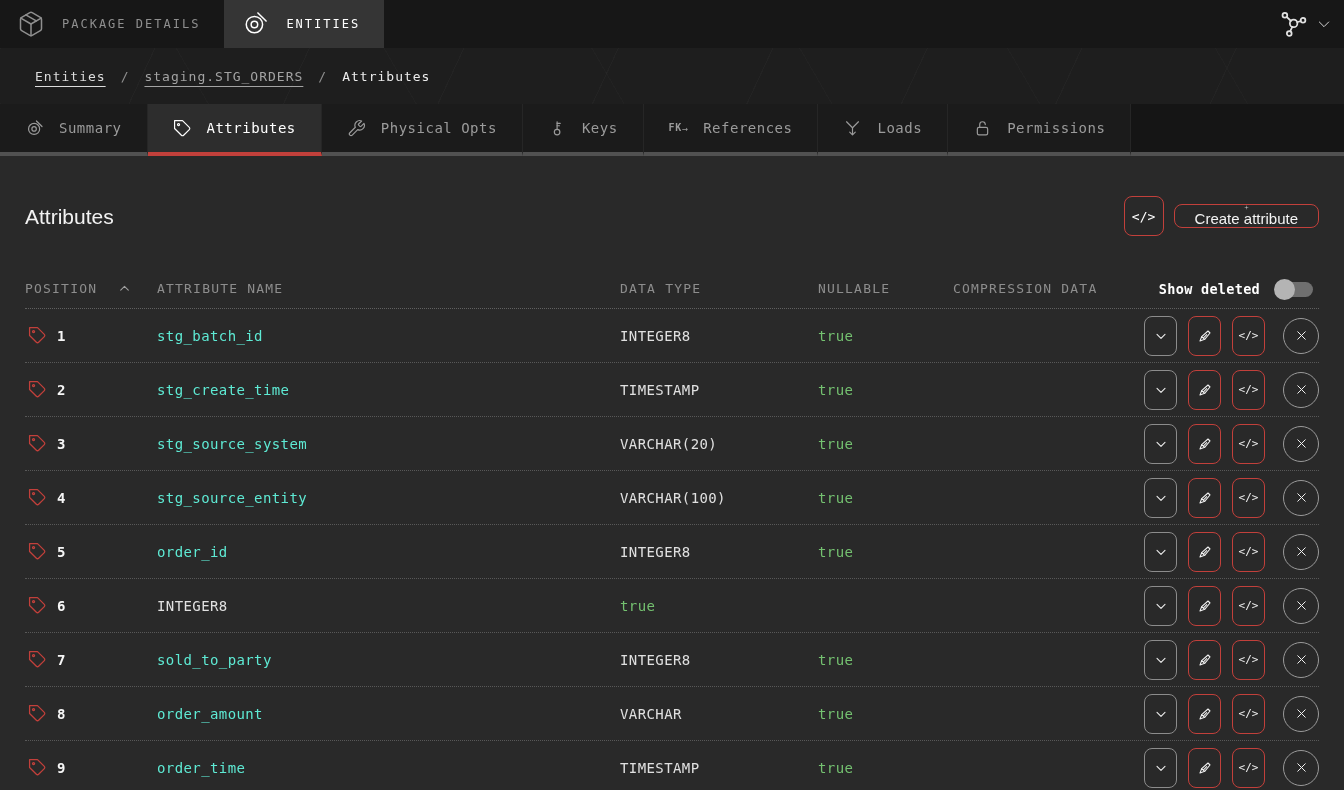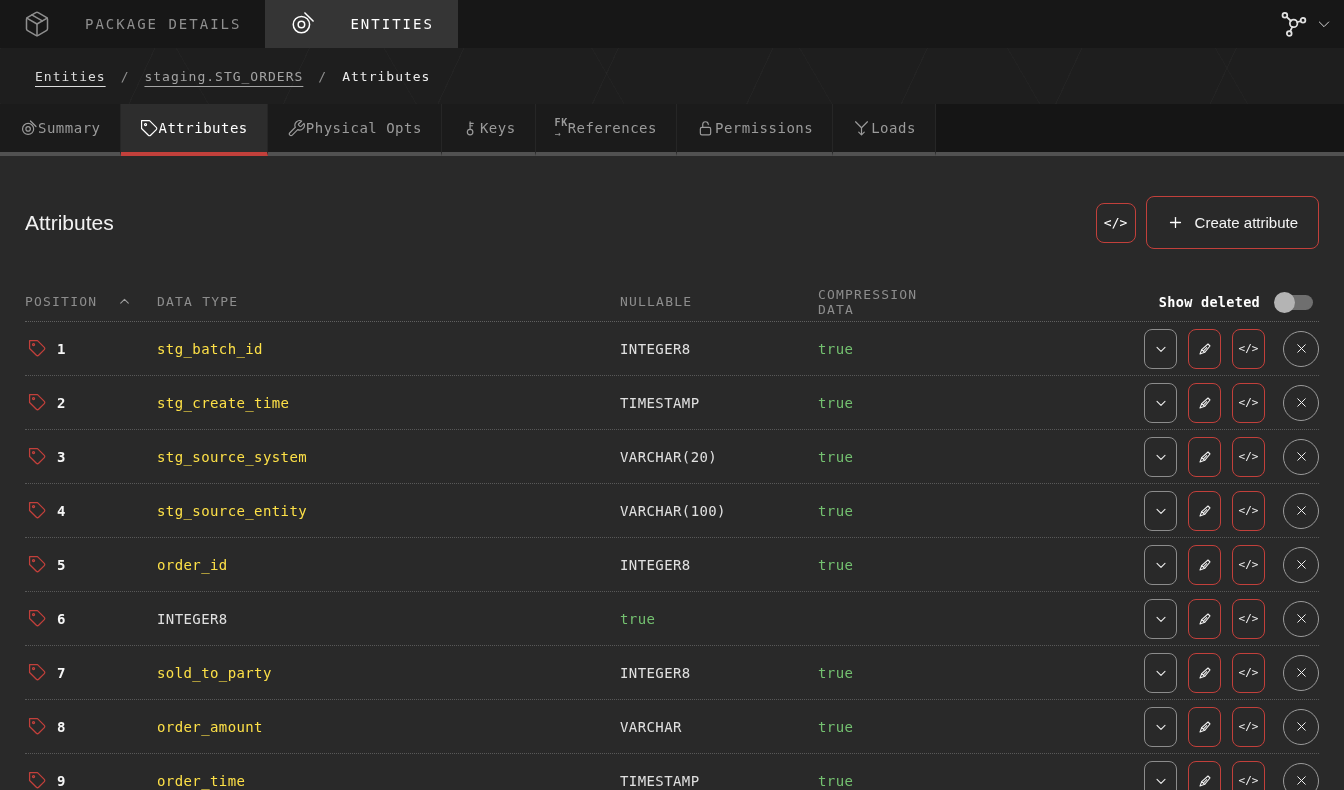--- a/index.html
+++ b/index.html
@@ -7,83 +7,83 @@
   body {
     width:1344px; height:790px; overflow:hidden;
     background:#292929;
     font-family:"DejaVu Sans Mono","Liberation Mono",monospace;
     -webkit-font-smoothing:antialiased;
   }
   svg { display:block; }
 
   
   .topbar { height:48px; background:#171717; display:flex; align-items:stretch; }
-  .tb-tab { display:flex; align-items:center; gap:34px; padding:0 24px 0 23px;
-            color:#8f8f8f; font-size:14px; letter-spacing:2px; cursor:pointer; }
+  .tb-tab { display:flex; align-items:center; gap:17px; padding:0 24px 0 17px;
+            color:#8f8f8f; font-size:12px; letter-spacing:2px; cursor:pointer; }
   .tb-tab.active { background:#353535; color:#ffffff; }
   .tb-tab svg { width:28px; height:28px; stroke:currentColor; fill:none;
                 stroke-width:1.3; stroke-linecap:round; stroke-linejoin:round; }
   .tb-right { margin-left:auto; display:flex; align-items:center; gap:8px; padding-right:12px; color:#e2e2e2; }
   .tb-right svg { stroke:currentColor; fill:none; stroke-width:1.4; stroke-linecap:round; }
 
   
   .breadcrumb { height:56px; background:#1e1e1e; display:flex; align-items:center;
                 padding-left:35px; gap:15px; font-size:13px; letter-spacing:1px; color:#8f8f8f;
                 background-image:repeating-linear-gradient(115deg, rgba(255,255,255,0.022) 0 1px, transparent 1px 140px),
                                  repeating-linear-gradient(60deg, rgba(255,255,255,0.016) 0 1px, transparent 1px 180px); }
   .bc-link { text-decoration:underline; text-underline-offset:5px; cursor:pointer; }
   .bc-link.light { color:#dcdcdc; }
   .bc-link.dim { color:#a3a3a3; }
   .bc-current { color:#ececec; }
 
   
   .tabstrip { height:52px; background:#151515; display:flex; align-items:stretch; }
-  .tab { display:flex; align-items:center; padding:0 19px;
+  .tab { display:flex; align-items:center; gap:15px; padding:0 25px;
          background:#1b1b1b; color:#9b9b9b; font-size:14px; letter-spacing:0.5px;
          border-bottom:4px solid #515151; border-right:1px solid #262626; cursor:pointer; }
   .tab svg { width:19px; height:19px; stroke:currentColor; fill:none;
              stroke-width:1.5; stroke-linecap:round; stroke-linejoin:round; flex:none; }
   .tab.active { background:#2d2d2d; color:#ffffff; border-bottom-color:var(--accent); }
   .tab-fill { flex:1; background:#151515; border-bottom:4px solid #515151; }
-  .fk-glyph { display:flex; flex-direction:column; align-items:flex-start; line-height:1;
+  .fk-glyph { display:flex; align-items:flex-start; line-height:1;
               font-size:10px; font-weight:bold; color:currentColor; }
   .fk-glyph .fk-arrow { font-size:10px; font-weight:normal; margin-top:1px; }
 
   
   .content { padding:0 25px; }
   .page-head { display:flex; align-items:center; padding:40px 0 33px 0; }
   .page-title { font-family:"Liberation Sans",sans-serif; font-size:21px; font-weight:400;
                 color:#f2f2f2; line-height:29px; }
   .head-actions { margin-left:auto; display:flex; align-items:center; gap:10px; }
   .btn { background:transparent; border:1px solid var(--accent); border-radius:8px;
          color:#fff; cursor:pointer; display:flex; align-items:center; justify-content:center; }
   .btn-code { width:40px; height:40px; font-family:"DejaVu Sans Mono",monospace; font-size:13px; }
-  .btn-create { height:53px; padding:0 20px; gap:11px; font-family:"Liberation Sans",sans-serif;
-                font-size:15px; color:#f4f4f4; }
+  .btn-create { height:24px; padding:0 20px; font-family:"Liberation Sans",sans-serif;
+                font-size:15px; color:#f4f4f4;flex-direction:column; }
   .btn-create svg { width:17px; height:17px; stroke:#fff; stroke-width:1.8; stroke-linecap:round; fill:none; }
 
   
   .grid-cols { display:grid; grid-template-columns:132px 463px 198px 135px 1fr auto; align-items:center; }
   .table-head { height:40px; border-bottom:1px dotted #606060;
                 color:#8d8d8d; font-size:13px; letter-spacing:1.2px; }
   .th-pos { display:flex; align-items:center; gap:21px; }
   .th-pos svg { width:13px; height:13px; stroke:#9f9f9f; fill:none; stroke-width:2; stroke-linecap:round; stroke-linejoin:round; }
   .th-controls { justify-self:end; display:flex; align-items:flex-end; gap:17px; }
   .show-deleted { color:#ffffff; font-weight:bold; font-size:13.5px; letter-spacing:0.3px; }
   .switch { position:relative; width:36px; height:15px; background:#6f6f6f; border-radius:8px;
             margin-right:6px; cursor:pointer; }
   .switch .knob { position:absolute; left:-3px; top:-3px; width:21px; height:21px;
                   border-radius:50%; background:#b4b4b4; }
 
   .row { height:54px; border-bottom:1px dotted #585858; font-size:14px; color:#ededed; letter-spacing:0.4px; }
   .cell-pos { display:flex; align-items:center; gap:10px; padding-left:3px;
               font-weight:bold; color:#f6f6f6; }
   .cell-pos svg { width:19px; height:19px; stroke:var(--accent); fill:none; stroke-width:1.6;
                   stroke-linecap:round; stroke-linejoin:round; flex:none; }
-  .cell-name { color:#fde047; }
+  .cell-name { color:#5eead4; }
   .cell-type { color:#e0e0e0; }
   .cell-null { color:var(--green); }
   .row-actions { justify-self:end; display:flex; align-items:center; gap:11px; }
   .act-btn { width:33px; height:40px; border-radius:8px; border:1px solid #8c8c8c;
              background:transparent; color:#f0f0f0; cursor:pointer;
              display:flex; align-items:center; justify-content:center;
              font-family:"DejaVu Sans Mono",monospace; font-size:11px; }
   .act-btn svg { width:16px; height:16px; stroke:currentColor; fill:none; stroke-width:1.6;
                  stroke-linecap:round; stroke-linejoin:round; }
   .act-btn.red { border-color:var(--accent); }
@@ -170,33 +170,33 @@
   </div>
   <div class="tab">
     <span class="fk-glyph">
       <span>FK</span>
         <span class="fk-arrow">→</span>
     </span>
     <span>References</span>
   </div>
   <div class="tab">
     <svg viewBox="0 0 24 24">
-      <rect x="5.5" y="10.5" width="13" height="9.5" rx="2"></rect>
-      <path d="M8.5 10.5V7a3.5 3.5 0 0 1 7 0"></path>
-    </svg>
-    <span>Permissions</span>
-  </div>
-  <div class="tab">
-    <svg viewBox="0 0 24 24">
       <path d="M4.5 3.5 12 11"></path>
         <path d="M19.5 3.5 12 11"></path>
         <path d="M12 11 V19.5"></path>
       <path d="M8.5 16.5 12 20 15.5 16.5"></path>
     </svg>
     <span>Loads</span>
+  </div>
+  <div class="tab">
+    <svg viewBox="0 0 24 24">
+      <rect x="5.5" y="10.5" width="13" height="9.5" rx="2"></rect>
+      <path d="M8.5 10.5V7a3.5 3.5 0 0 1 7 0"></path>
+    </svg>
+    <span>Permissions</span>
   </div>
   <div class="tab-fill"></div>
 </div>
 
 <div class="content">
 
   <div class="page-head">
     <div class="page-title">Attributes</div>
     <div class="head-actions">
       <button class="btn btn-code">
@@ -212,20 +212,21 @@
     </div>
   </div>
 
   <div class="grid-cols table-head">
     <div class="th-pos">
       <span>POSITION</span>
       <svg viewBox="0 0 24 24">
         <polyline points="5 15 12 8 19 15" fill="none"></polyline>
       </svg>
     </div>
+    <div>ATTRIBUTE NAME</div>
     <div>DATA TYPE</div>
     <div>NULLABLE</div>
     <div>COMPRESSION DATA</div>
     <div class="th-controls">
       <span class="show-deleted">Show deleted</span>
       <span class="switch">
         <span class="knob"></span>
       </span>
     </div>
   </div>

